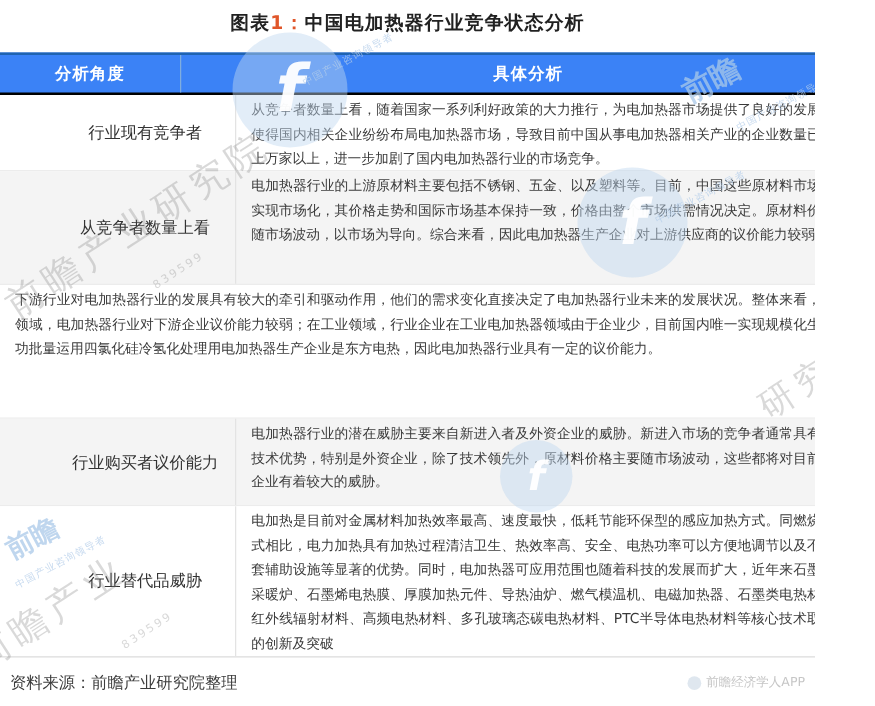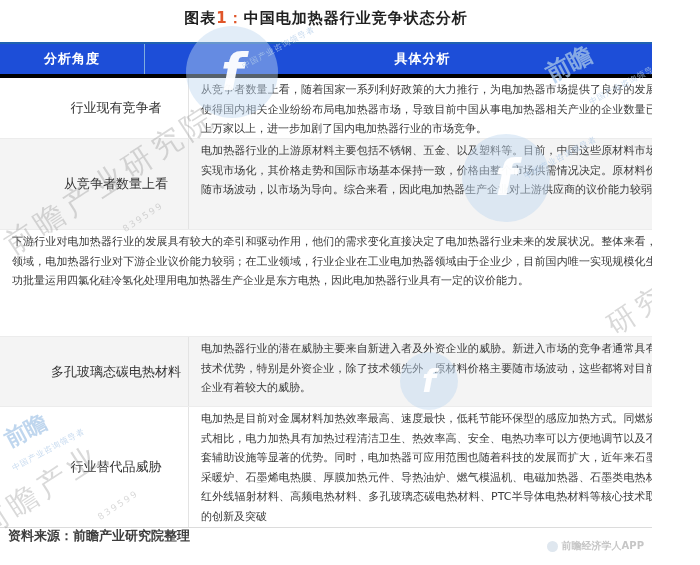--- a/index.html
+++ b/index.html
@@ -5,34 +5,34 @@
   html,body{margin:0;padding:0;}
   body{width:700px;height:565px;background:#ffffff;font-family:"DejaVu Sans","Liberation Sans",sans-serif;}
   .page{position:relative;width:652px;height:565px;overflow:hidden;background:#ffffff;}
 
   
   .title{height:33px;padding-top:9px;text-align:center;font-size:15px;font-weight:bold;color:#212121;letter-spacing:1px;}
   .title .num{color:#e0562a;}
 
   
   .tbl{width:700px;}
-  .thead{display:flex;height:30px;background:#1d4ed8;border-top:2px solid #2063b0;border-bottom:4px solid #000000;text-align:center;}
+  .thead{display:flex;height:30px;background:#3b82f6;border-top:2px solid #2063b0;border-bottom:2px solid #000000;text-align:center;}
   .th{display:flex;align-items:center;justify-content:center;color:#ffffff;font-size:13px;font-weight:bold;letter-spacing:1px;}
   .th-left{width:145px;border-right:1px solid #7fadde;box-sizing:border-box;}
   .th-right{flex:1;}
 
   .tr{display:flex;border-bottom:1px solid #ececec;box-sizing:border-box;background:#ffffff;}
   .tr.alt{background:#f4f4f4;}
   .tr:last-of-type{border-bottom:1px solid #dcdcdc;}
   .td-left{width:145px;box-sizing:border-box;border-right:1px solid #e3e3e3;display:flex;align-items:center;justify-content:center;text-align:center;font-size:13px;color:#333333;padding:0 5px;margin-left:44px;}
   .td-right{flex:1;box-sizing:border-box;font-size:11px;color:#3a3a3a;line-height:19.5px;text-align:justify;padding:2px 10px 0 12px;overflow:hidden;}
   .r1{height:61px;}.r2{height:91px;}.r3{height:107px;}.r4{height:70px;}.r5{height:121px;}
 
   
-  .footer{position:absolute;left:0;right:0;bottom:0;height:38px;display:flex;justify-content:space-between;padding:0 8px;box-sizing:border-box;font-weight:bold;}
+  .footer{position:absolute;left:0;right:0;bottom:0;height:38px;display:flex;align-items:center;justify-content:space-between;padding:0 8px;box-sizing:border-box;}
   .source{font-size:13px;color:#3d3d3d;}
   .brand{display:flex;align-items:center;gap:4px;font-size:10px;color:#c6c6c6;}
   .brand-icon{width:11px;height:11px;border-radius:50%;background:#dfe7ef;display:inline-block;}
 
   
   .wm{position:absolute;z-index:10;pointer-events:none;}
   .wm-gray{color:rgba(130,130,130,0.30);white-space:nowrap;transform:rotate(-33deg);letter-spacing:5px;}
   .wm-code{color:rgba(130,130,130,0.30);font-size:9px;letter-spacing:2px;transform:rotate(-33deg);white-space:nowrap;}
   .wm-blue-circle{border-radius:50%;background:rgba(190,214,240,0.45);display:flex;align-items:center;justify-content:center;}
   .wm-blue-circle span{color:rgba(255,255,255,0.95);font-style:italic;font-weight:bold;}
@@ -60,21 +60,21 @@
     <div class="tr r2 alt">
       <div class="td-left">从竞争者数量上看</div>
       <div class="td-right">电加热器行业的上游原材料主要包括不锈钢、五金、以及塑料等。目前，中国这些原材料市场均基本实现市场化，其价格走势和国际市场基本保持一致，价格由整个市场供需情况决定。原材料价格主要随市场波动，以市场为导向。综合来看，因此电加热器生产企业对上游供应商的议价能力较弱。</div>
     </div>
 
     <div class="tr r3">
       <div class="td-right">下游行业对电加热器行业的发展具有较大的牵引和驱动作用，他们的需求变化直接决定了电加热器行业未来的发展状况。整体来看，在民用领域，电加热器行业对下游企业议价能力较弱；在工业领域，行业企业在工业电加热器领域由于企业少，目前国内唯一实现规模化生产和成功批量运用四氯化硅冷氢化处理用电加热器生产企业是东方电热，因此电加热器行业具有一定的议价能力。</div>
     </div>
 
     <div class="tr r4 alt">
-      <div class="td-left">多孔玻璃态碳电热材料</div>
+      <div class="td-left">行业购买者议价能力</div>
       <div class="td-right">电加热器行业的潜在威胁主要来自新进入者及外资企业的威胁。新进入市场的竞争者通常具有品牌与技术优势，特别是外资企业，除了技术领先外，原材料价格主要随市场波动，这些都将对目前行业内企业有着较大的威胁。</div>
     </div>
 
     <div class="tr r5">
       <div class="td-left">行业替代品威胁</div>
       <div class="td-right">电加热是目前对金属材料加热效率最高、速度最快，低耗节能环保型的感应加热方式。同燃烧加热方式相比，电力加热具有加热过程清洁卫生、热效率高、安全、电热功率可以方便地调节以及不需要配套辅助设施等显著的优势。同时，电加热器可应用范围也随着科技的发展而扩大，近年来石墨烯纳米采暖炉、石墨烯电热膜、厚膜加热元件、导热油炉、燃气模温机、电磁加热器、石墨类电热材料、远红外线辐射材料、高频电热材料、多孔玻璃态碳电热材料、PTC半导体电热材料等核心技术取得不断的创新及突破</div>
     </div>
   </div>
 
   <div class="footer">

